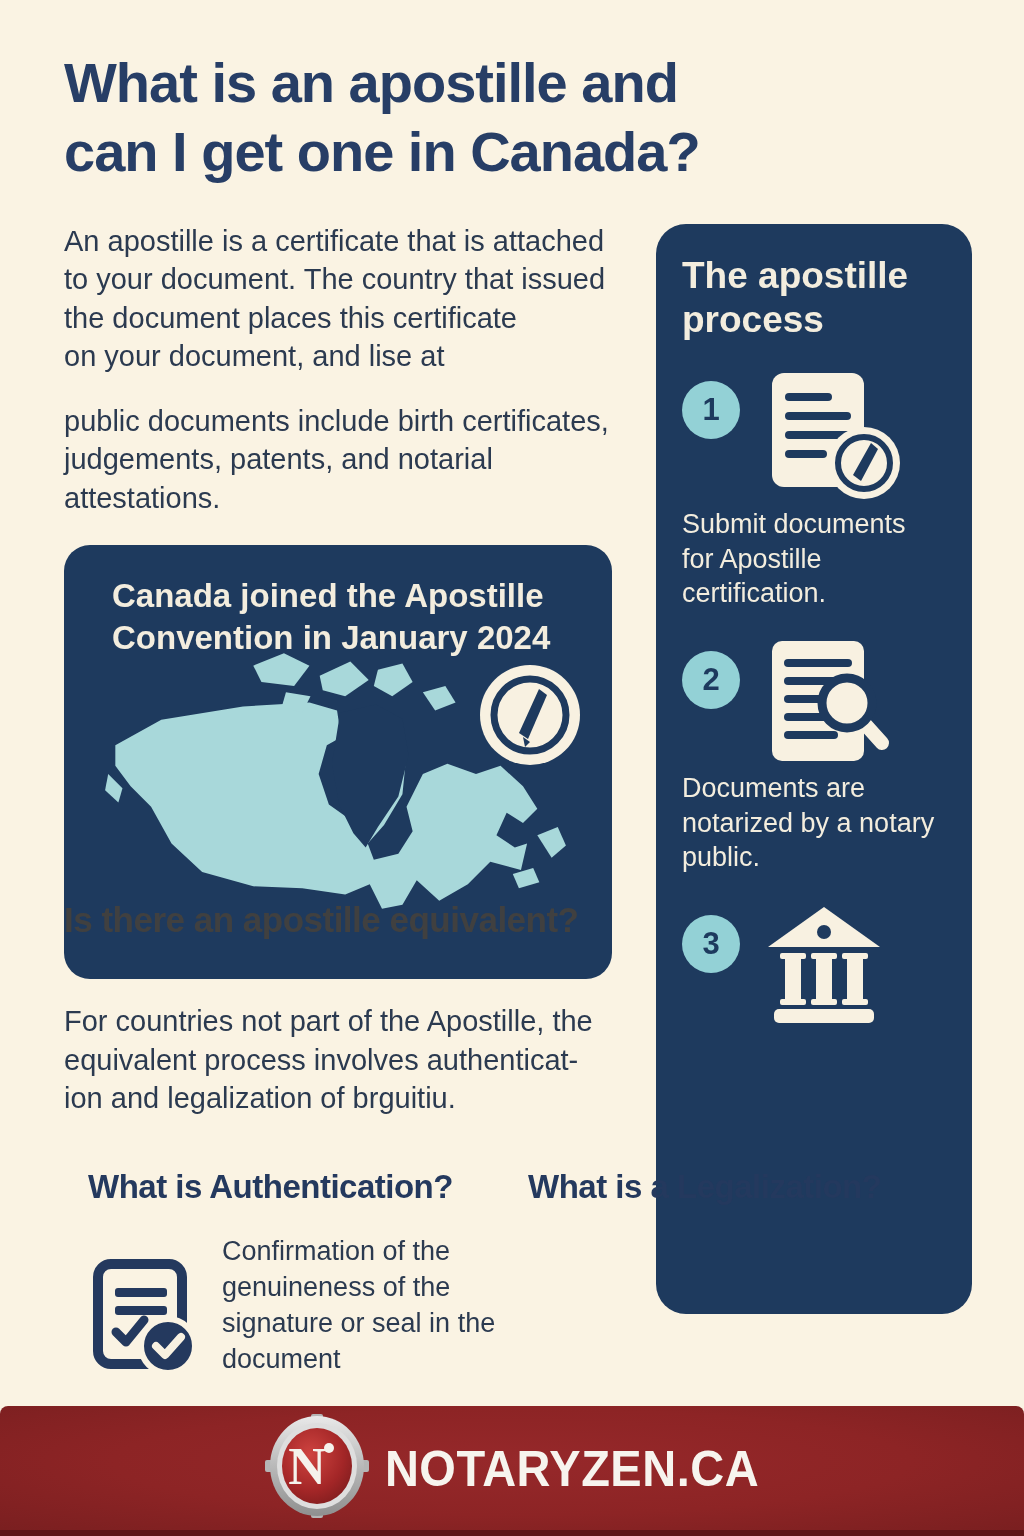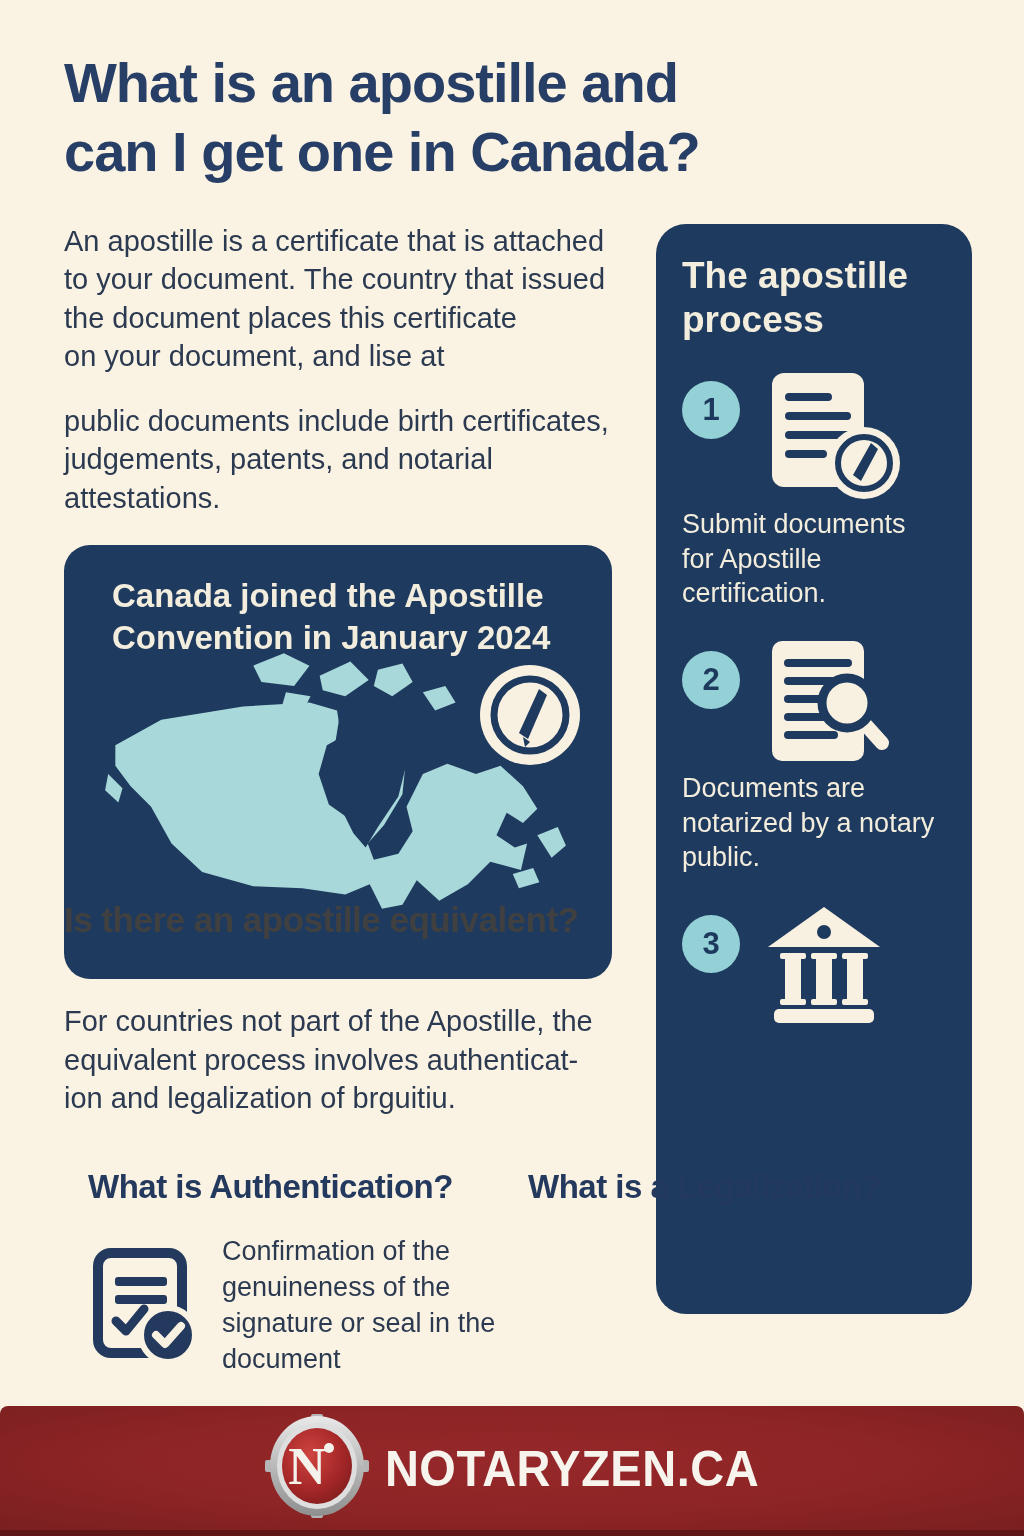--- a/index.html
+++ b/index.html
@@ -81,21 +81,21 @@
     font-size:29px;line-height:1.33;color:var(--textdark);
   }
 
   
   .def-col{position:absolute;top:1168px;}
   .def-col.left{left:54px;width:430px;margin-left:34px;}
   .def-col.right{left:528px;width:440px;}
   .def-heading{
     font-size:33px;font-weight:700;color:#24395e;letter-spacing:-0.5px;
   }
-  .def-item{display:flex;align-items:center;margin-top:28px;}
+  .def-item{display:flex;align-items:flex-end;margin-top:28px;}
   .def-icon{flex:0 0 auto;}
   .def-text{
     margin-left:28px;font-size:27px;line-height:1.33;color:var(--textdark);
   }
 
   
   .footer{
     position:absolute;left:0;top:1406px;width:1024px;height:130px;
     background:radial-gradient(ellipse at 50% 45%, #96282a 0%, #8d2425 55%, #7a1f20 100%);
     border-radius:8px 8px 0 0;

